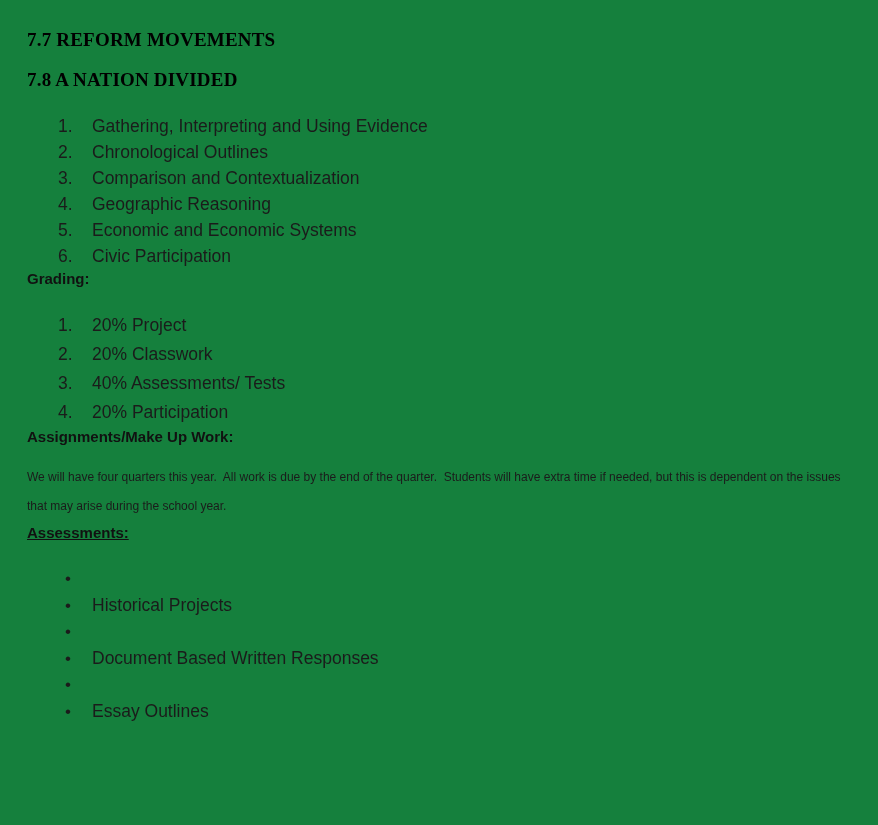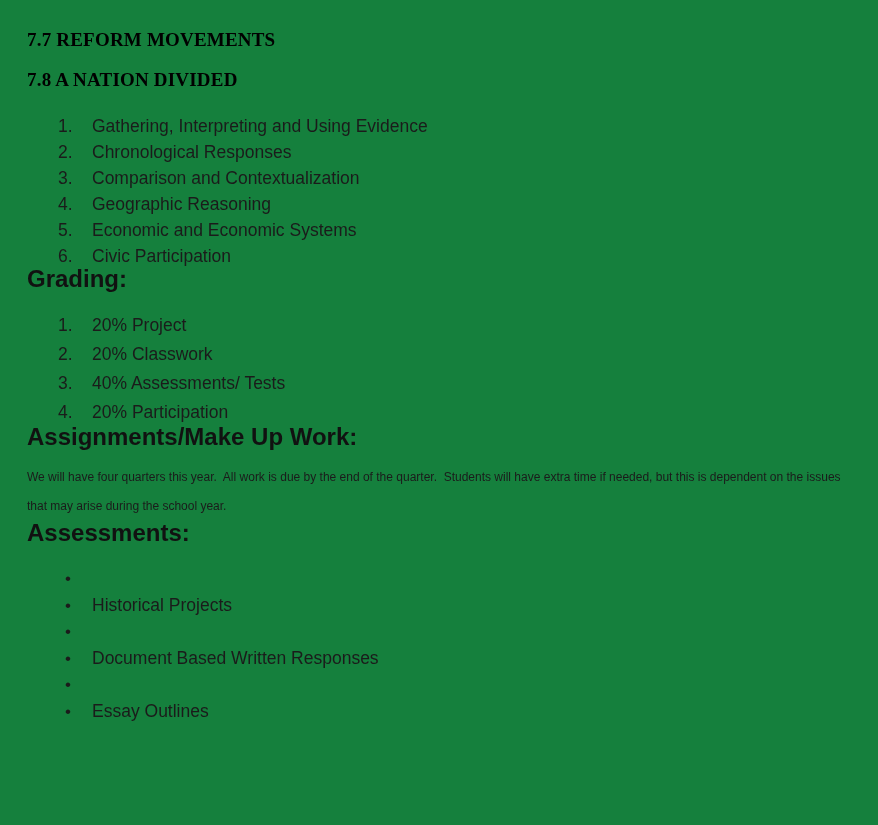--- a/index.html
+++ b/index.html
@@ -29,21 +29,21 @@
     color: #000000;
     margin: 0 0 18px 0;
     letter-spacing: 0.2px;
   }
   .serif-heading.last {
     margin-bottom: 22px;
   }
   .section-label {
     font-family: "Liberation Sans", sans-serif;
     font-weight: bold;
-    font-size: 24px;
+    font-size: 15px;
     line-height: 20px;
     color: #111111;
     margin: 0;
   }
   ol.doc-list, ul.doc-list {
     list-style: none;
     margin: 0;
     padding: 0;
   }
   .doc-list li {
@@ -77,39 +77,39 @@
   .grading-list  { margin-bottom: 14px; }
   .assignments-label { margin-bottom: 16px; }
   .body-paragraph {
     margin: 0 0 2px 0;
     font-size: 12px;
     line-height: 29px;
     color: #1b1b1b;
     white-space: pre-wrap;
     max-width: 822px;
   }
-  .assessments-label { margin-bottom: 23px; }
+  .assessments-label { margin-bottom: 23px; text-decoration: underline; }
 </style>
 </head>
 <body>
 
 <div class="page">
 
   <h1 class="serif-heading">7.7 REFORM MOVEMENTS</h1>
 
   <h1 class="serif-heading last">7.8 A NATION DIVIDED</h1>
 
   <ol class="doc-list skills-list">
     <li>
       <span class="li-num">1.</span>
       <span class="li-text">Gathering, Interpreting and Using Evidence</span>
     </li>
     <li>
       <span class="li-num">2.</span>
-      <span class="li-text">Chronological Responses</span>
+      <span class="li-text">Chronological Outlines</span>
     </li>
     <li>
       <span class="li-num">3.</span>
       <span class="li-text">Comparison and Contextualization</span>
     </li>
     <li>
       <span class="li-num">4.</span>
       <span class="li-text">Geographic Reasoning</span>
     </li>
     <li>

